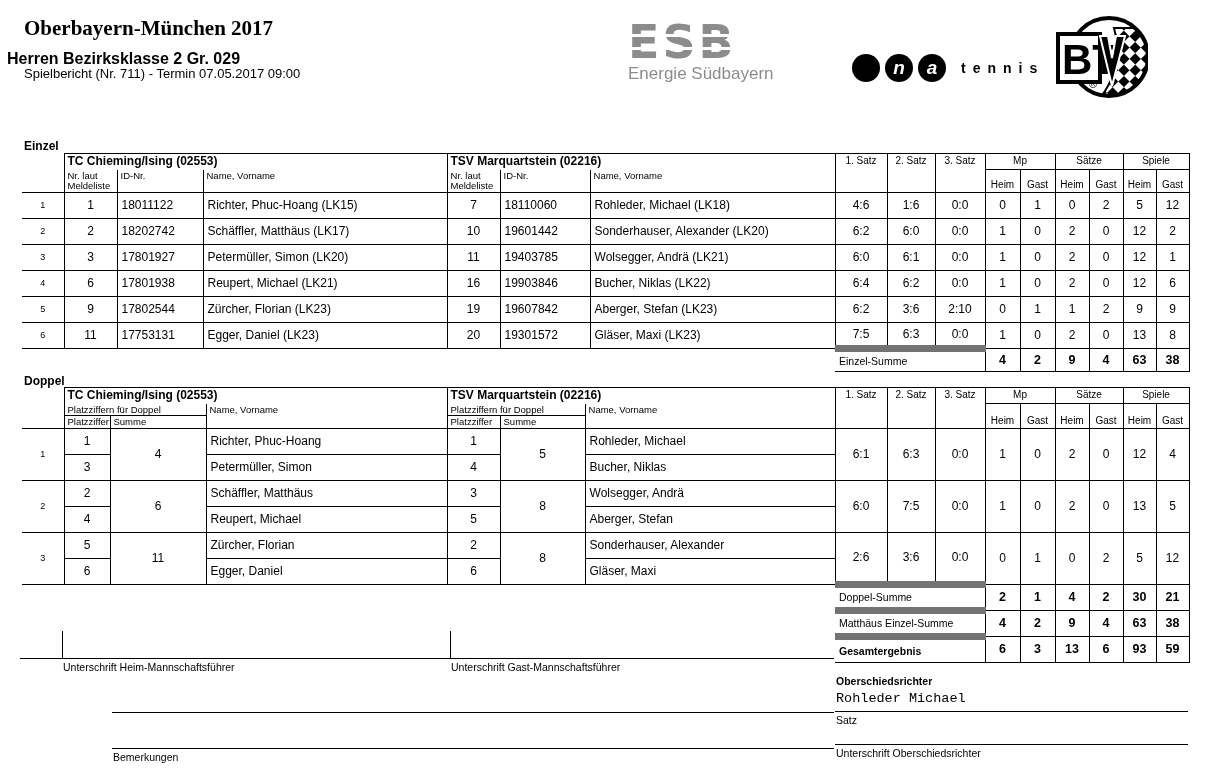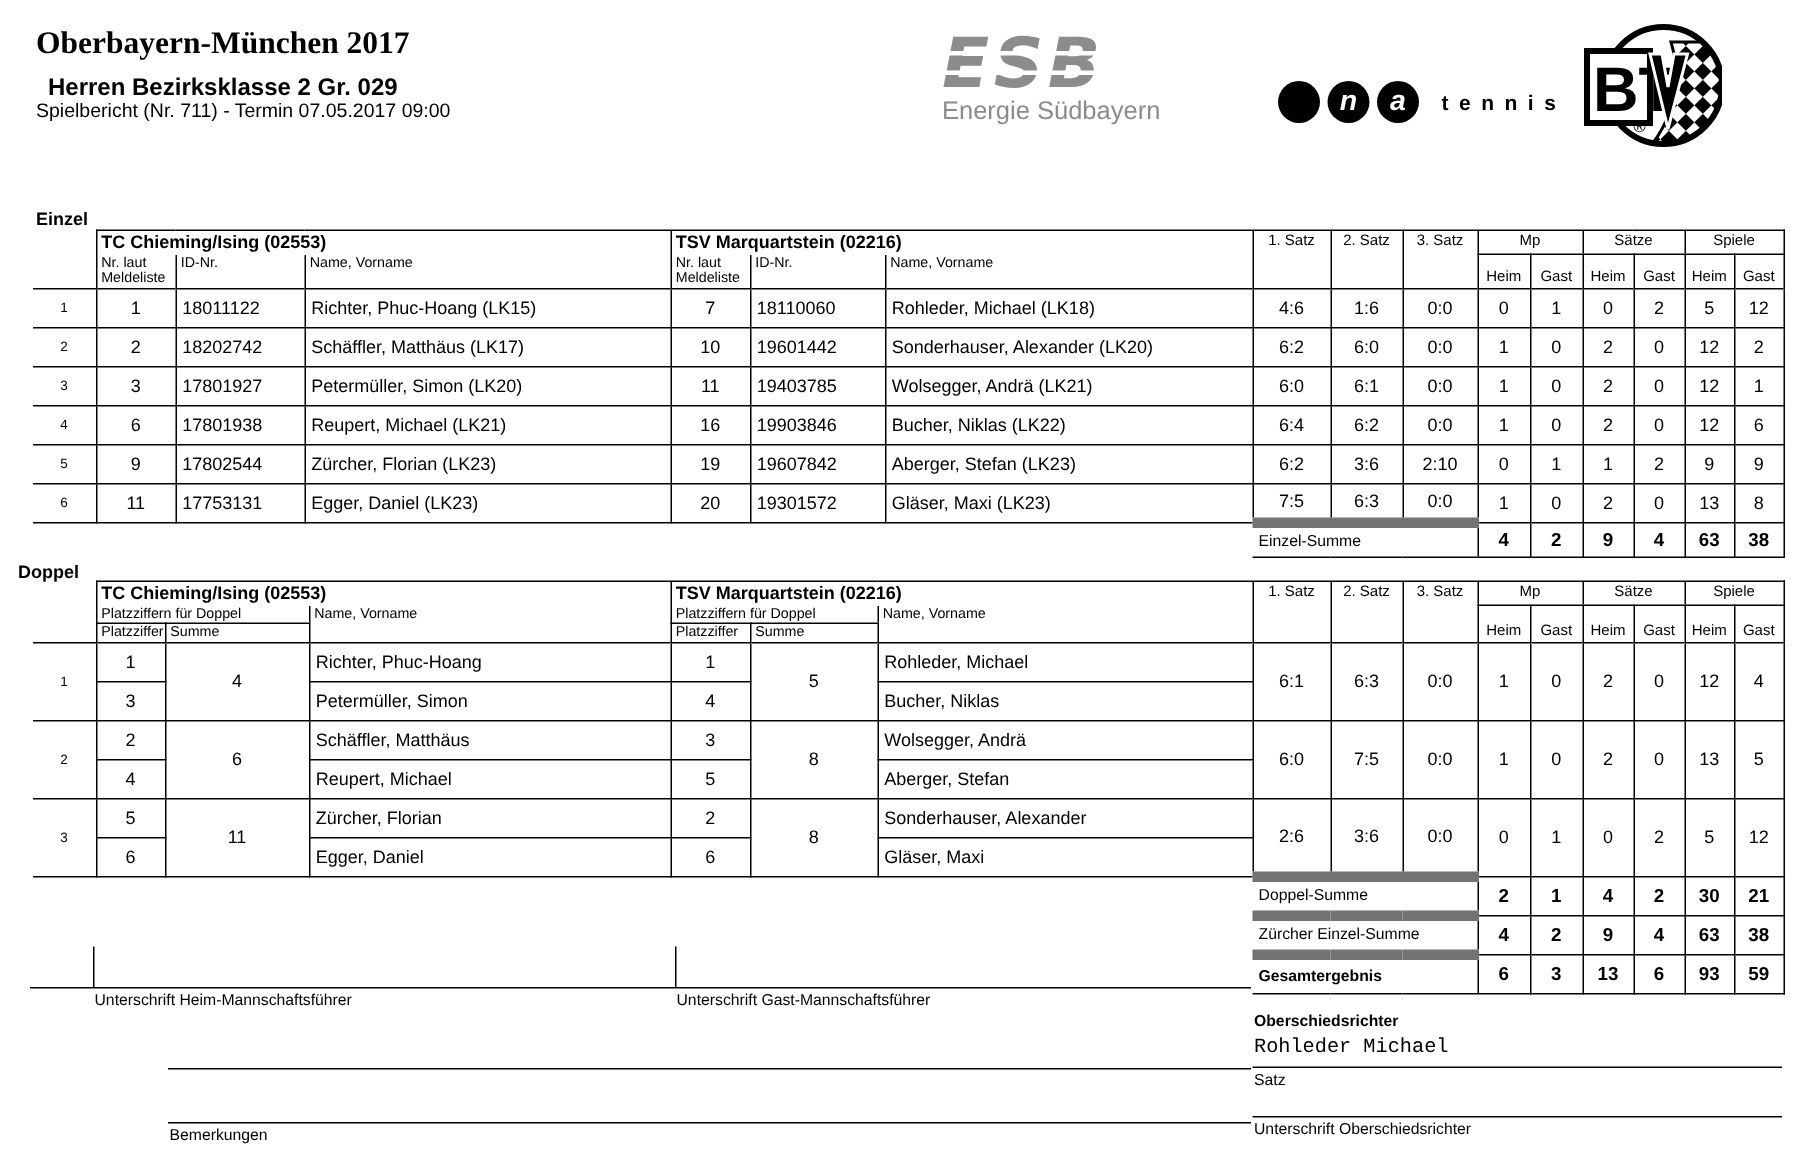--- a/index.html
+++ b/index.html
@@ -1,28 +1,28 @@
 <!DOCTYPE html>
 <html><head>
 <meta charset="utf-8">
 <style>
   html,body{margin:0;padding:0;background:#fff;}
   .page{position:relative;width:1208px;height:774px;background:#fff;overflow:hidden;
         font-family:"Liberation Sans","DejaVu Sans",sans-serif;color:#000;}
   .abs{position:absolute;}
   .b{font-weight:bold;}
   .title{left:24px;top:16px;font-size:21px;font-weight:bold;font-family:Liberation Serif, serif;}
-  .subtitle{left:32px;top:50px;font-size:16px;font-weight:bold;}
+  .subtitle{left:7px;top:50px;font-size:16px;font-weight:bold;}
   .repline{left:24px;top:66px;font-size:13px;}
   .matchline{left:24px;top:107px;font-size:14px;font-weight:bold;white-space:pre;}
   .seclabel{font-size:12px;font-weight:bold;}
 
   
   .esb{left:628px;top:22px;width:160px;}
-  .esb-word{font-size:46px;font-weight:bold;color:#8c8c8c;letter-spacing:3px;line-height:40px;position:relative;font-family:"DejaVu Sans",sans-serif;font-style:italic;}
+  .esb-word{font-size:46px;font-weight:bold;color:#8c8c8c;letter-spacing:3px;line-height:40px;position:relative;font-family:"DejaVu Sans",sans-serif;}
   .esb-stripe{position:absolute;left:0;width:150px;height:3px;background:#fff;}
   .esb-sub{font-size:17px;color:#8c8c8c;margin-top:2px;}
   .tlogo{left:852px;top:54px;display:flex;align-items:center;}
   .tball{width:28px;height:28px;border-radius:50%;background:#000;margin-right:5px;
          color:#fff;font-style:italic;font-weight:bold;font-size:19px;line-height:28px;text-align:center;}
   .tword{margin-left:10px;font-size:14px;font-weight:bold;letter-spacing:7px;}
   .btv{left:1056px;top:8px;}
 
   
   .tbl{border-collapse:collapse;table-layout:fixed;}
@@ -262,21 +262,21 @@
       <td class="sumval">4</td>
       <td class="sumval">2</td>
       <td class="sumval">9</td>
       <td class="sumval">4</td>
       <td class="sumval">63</td>
       <td class="sumval br">38</td>
     </tr>
   </tbody>
     </table>
 
-  <div class="abs seclabel" style="left:12px;top:374px;">Doppel</div>
+  <div class="abs seclabel" style="left:24px;top:374px;">Doppel</div>
 
   <table class="tbl abs" style="left:22px;top:387px;width:1167px;">
     <colgroup>
       <col style="width:42px">
         <col style="width:46px">
         <col style="width:96px">
         <col style="width:241px">
       <col style="width:53px">
         <col style="width:85px">
         <col style="width:250px">
@@ -403,21 +403,21 @@
       <td class="sumlabel" colspan="3">Doppel-Summe</td>
       <td class="sumval">2</td>
       <td class="sumval">1</td>
       <td class="sumval">4</td>
       <td class="sumval">2</td>
       <td class="sumval">30</td>
       <td class="sumval br">21</td>
     </tr>
     <tr class="dsum">
       <td class="noB" colspan="7"></td>
-      <td class="sumlabel" colspan="3">Zürcher Einzel-Summe</td>
+      <td class="sumlabel" colspan="3">Matthäus Einzel-Summe</td>
       <td class="sumval">4</td>
       <td class="sumval">2</td>
       <td class="sumval">9</td>
       <td class="sumval">4</td>
       <td class="sumval">63</td>
       <td class="sumval br">38</td>
     </tr>
     <tr class="dsum">
       <td class="noB" colspan="7"></td>
       <td class="sumlabel b" colspan="3">Gesamtergebnis</td>

